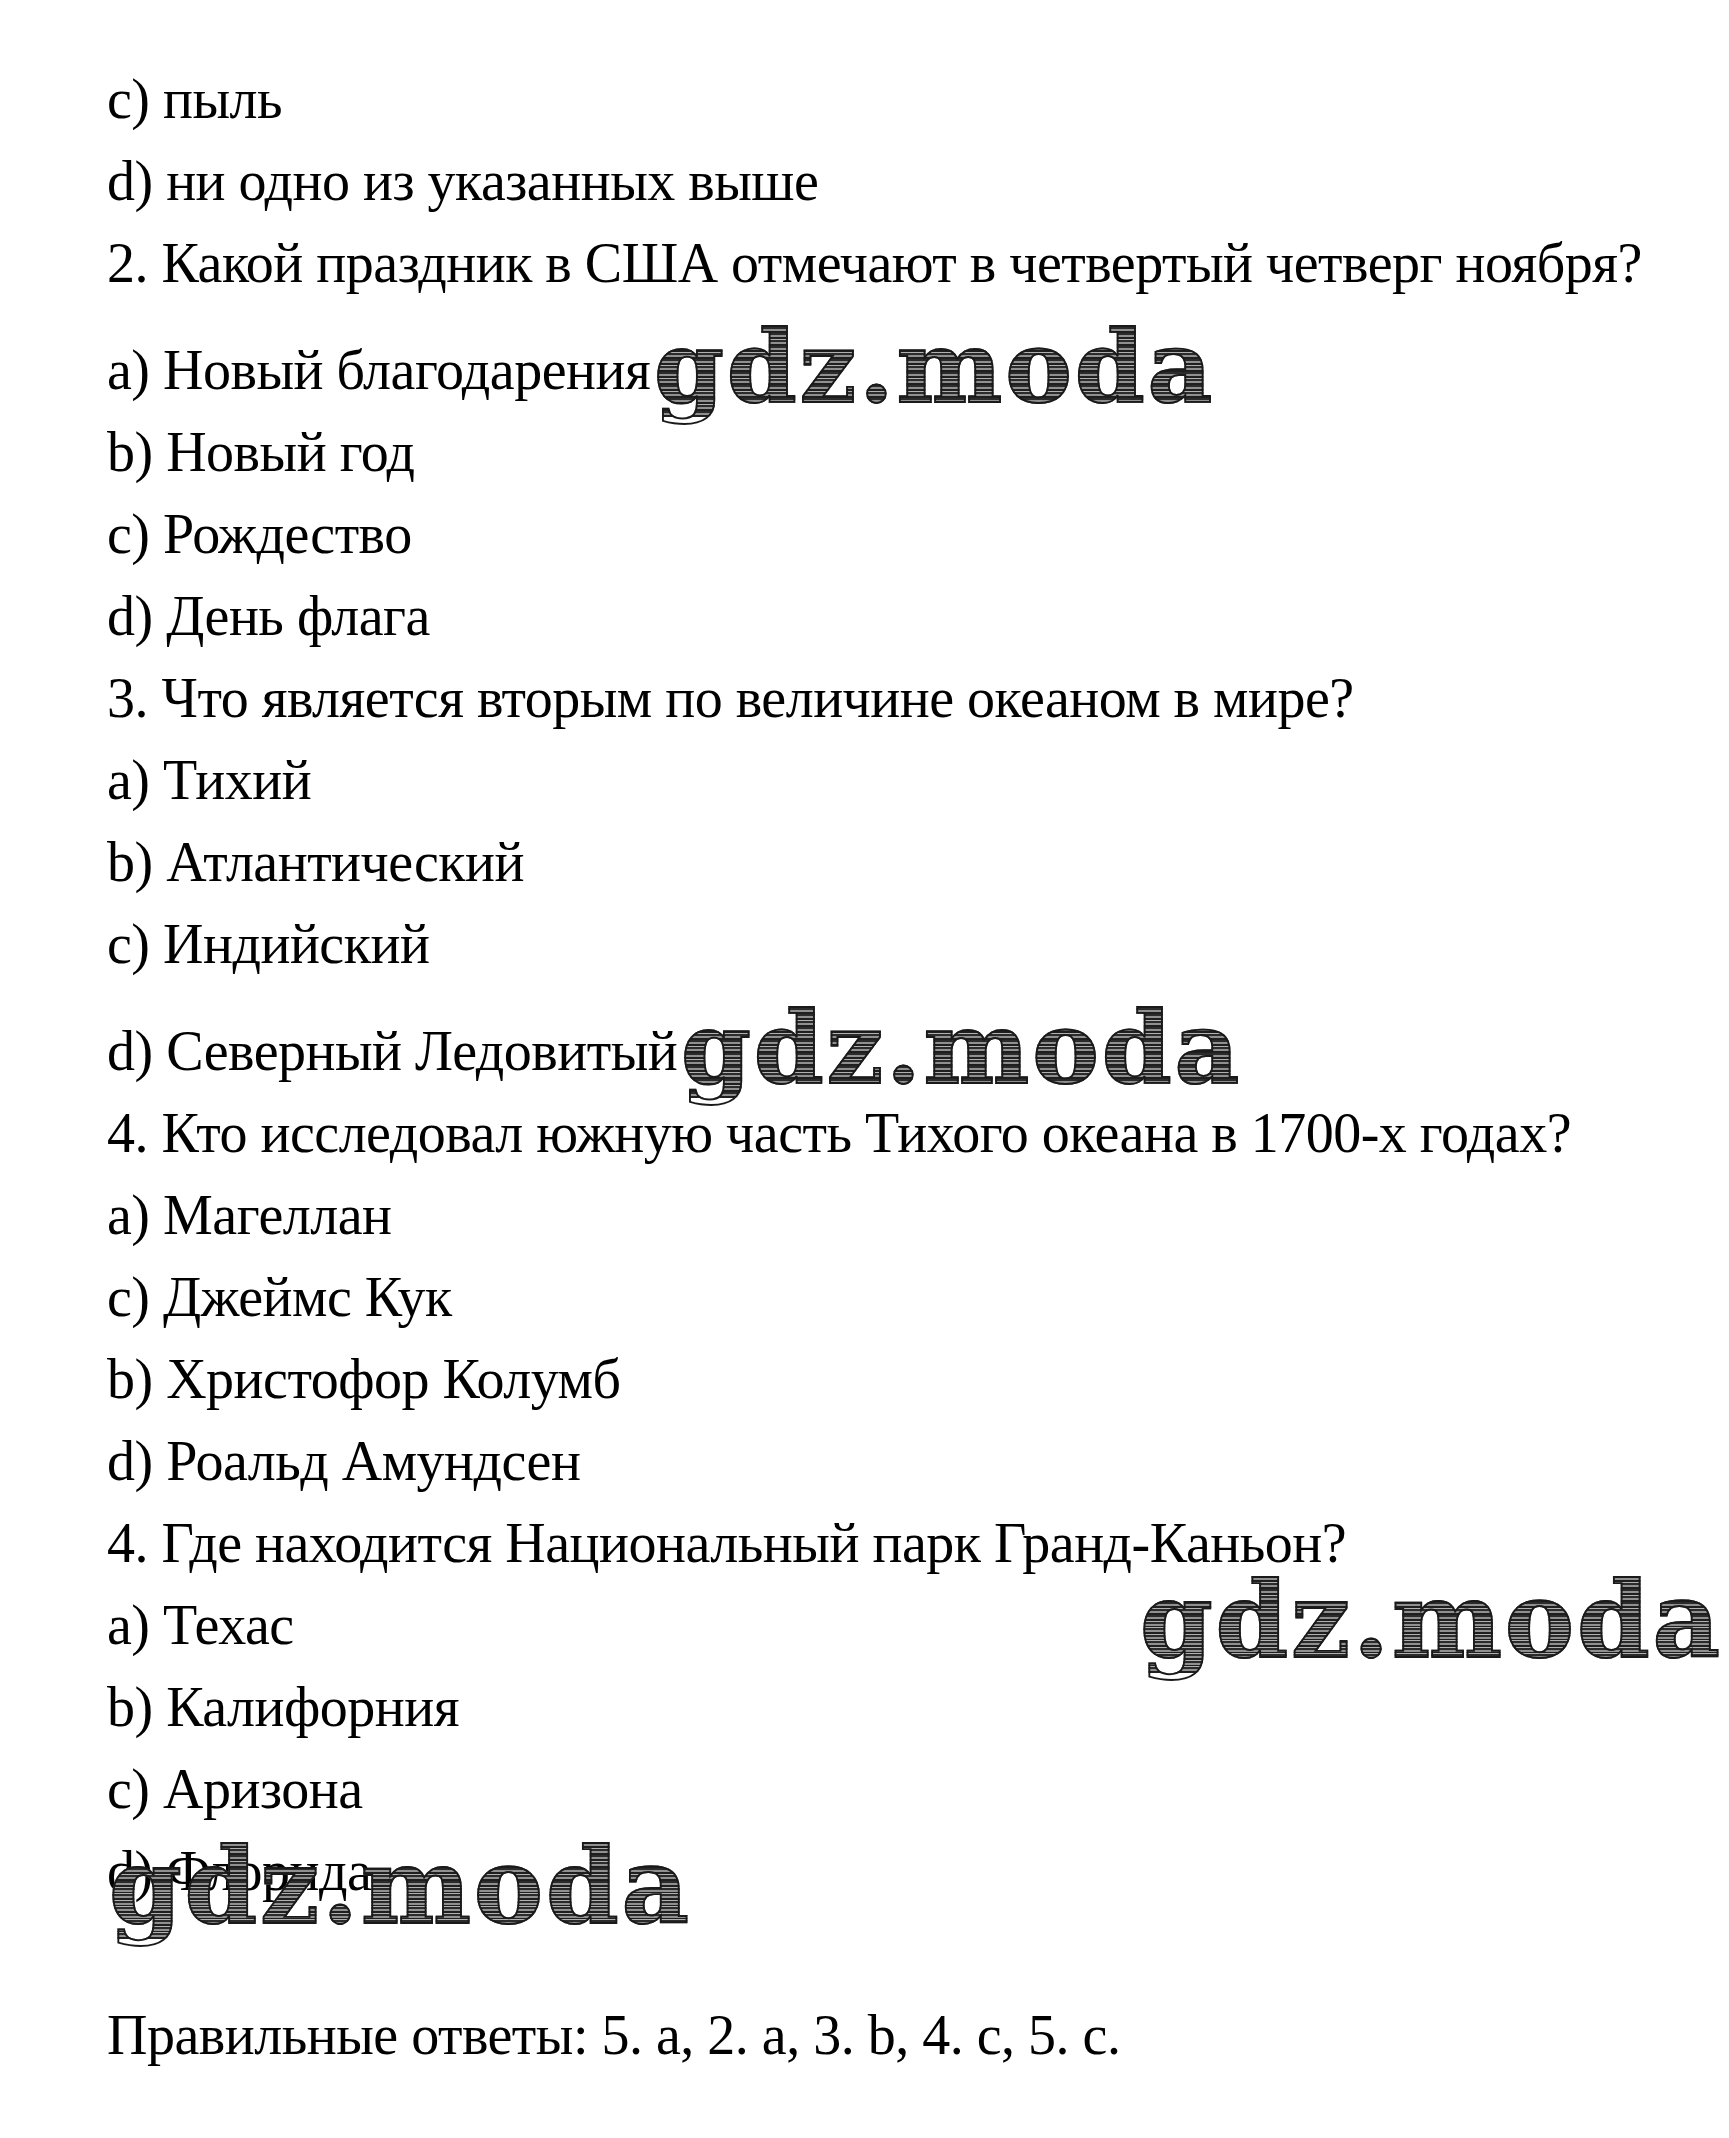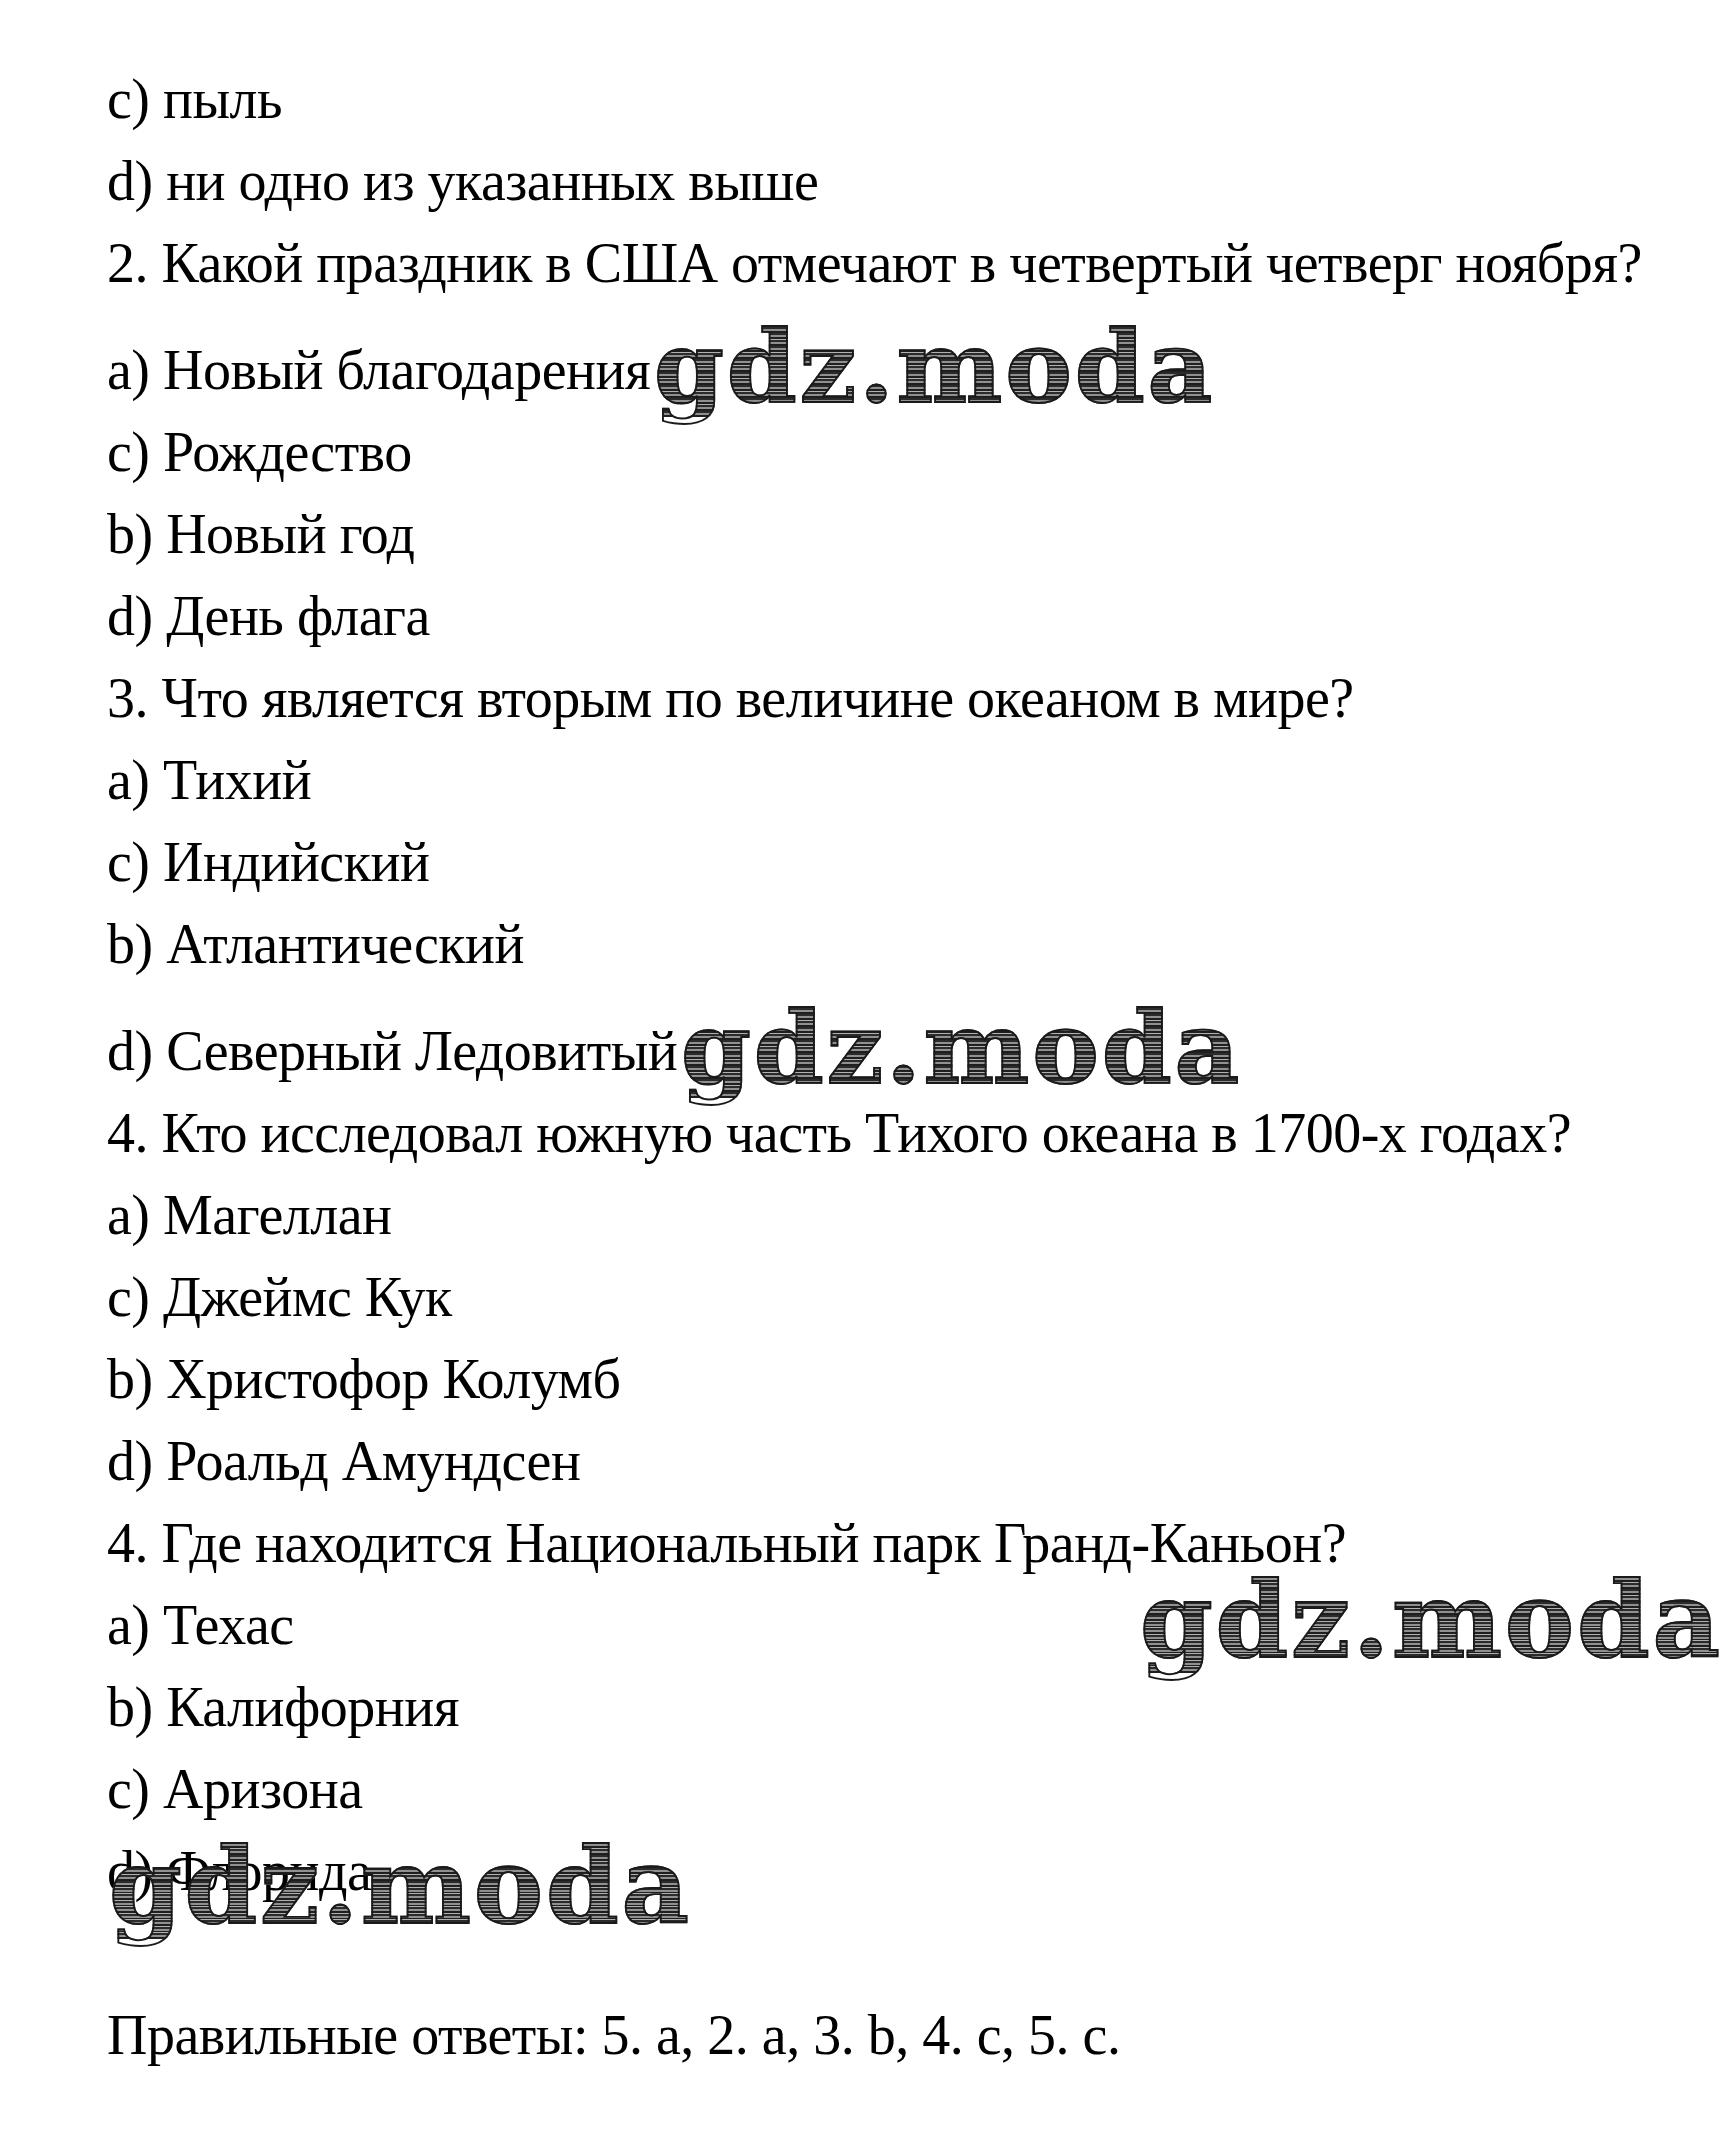--- a/index.html
+++ b/index.html
@@ -75,27 +75,27 @@
 </head>
 <body>
 
 <div class="page">
   <div class="content">
     <div>
         <div class="line"><span>c) пыль</span></div>
         <div class="line"><span>d) ни одно из указанных выше</span></div>
         <div class="line"><span>2. Какой праздник в США отмечают в четвертый четверг ноября?</span></div>
         <div class="line"><span>a) Новый благодарения</span><span class="wm wm-inline">gdz.moda</span></div>
+        <div class="line"><span>b) Новый год</span></div>
         <div class="line"><span>c) Рождество</span></div>
-        <div class="line"><span>b) Новый год</span></div>
         <div class="line"><span>d) День флага</span></div>
         <div class="line"><span>3. Что является вторым по величине океаном в мире?</span></div>
         <div class="line"><span>a) Тихий</span></div>
+        <div class="line"><span>b) Атлантический</span></div>
         <div class="line"><span>c) Индийский</span></div>
-        <div class="line"><span>b) Атлантический</span></div>
         <div class="line"><span>d) Северный Ледовитый</span><span class="wm wm-inline">gdz.moda</span></div>
         <div class="line"><span>4. Кто исследовал южную часть Тихого океана в 1700-х годах?</span></div>
         <div class="line"><span>a) Магеллан</span></div>
         <div class="line"><span>c) Джеймс Кук</span></div>
         <div class="line"><span>b) Христофор Колумб</span></div>
         <div class="line"><span>d) Роальд Амундсен</span></div>
         <div class="line"><span>4. Где находится Национальный парк Гранд-Каньон?</span></div>
         <div class="line"><span>a) Техас</span></div>
         <div class="line"><span>b) Калифорния</span></div>
         <div class="line"><span>c) Аризона</span></div>

